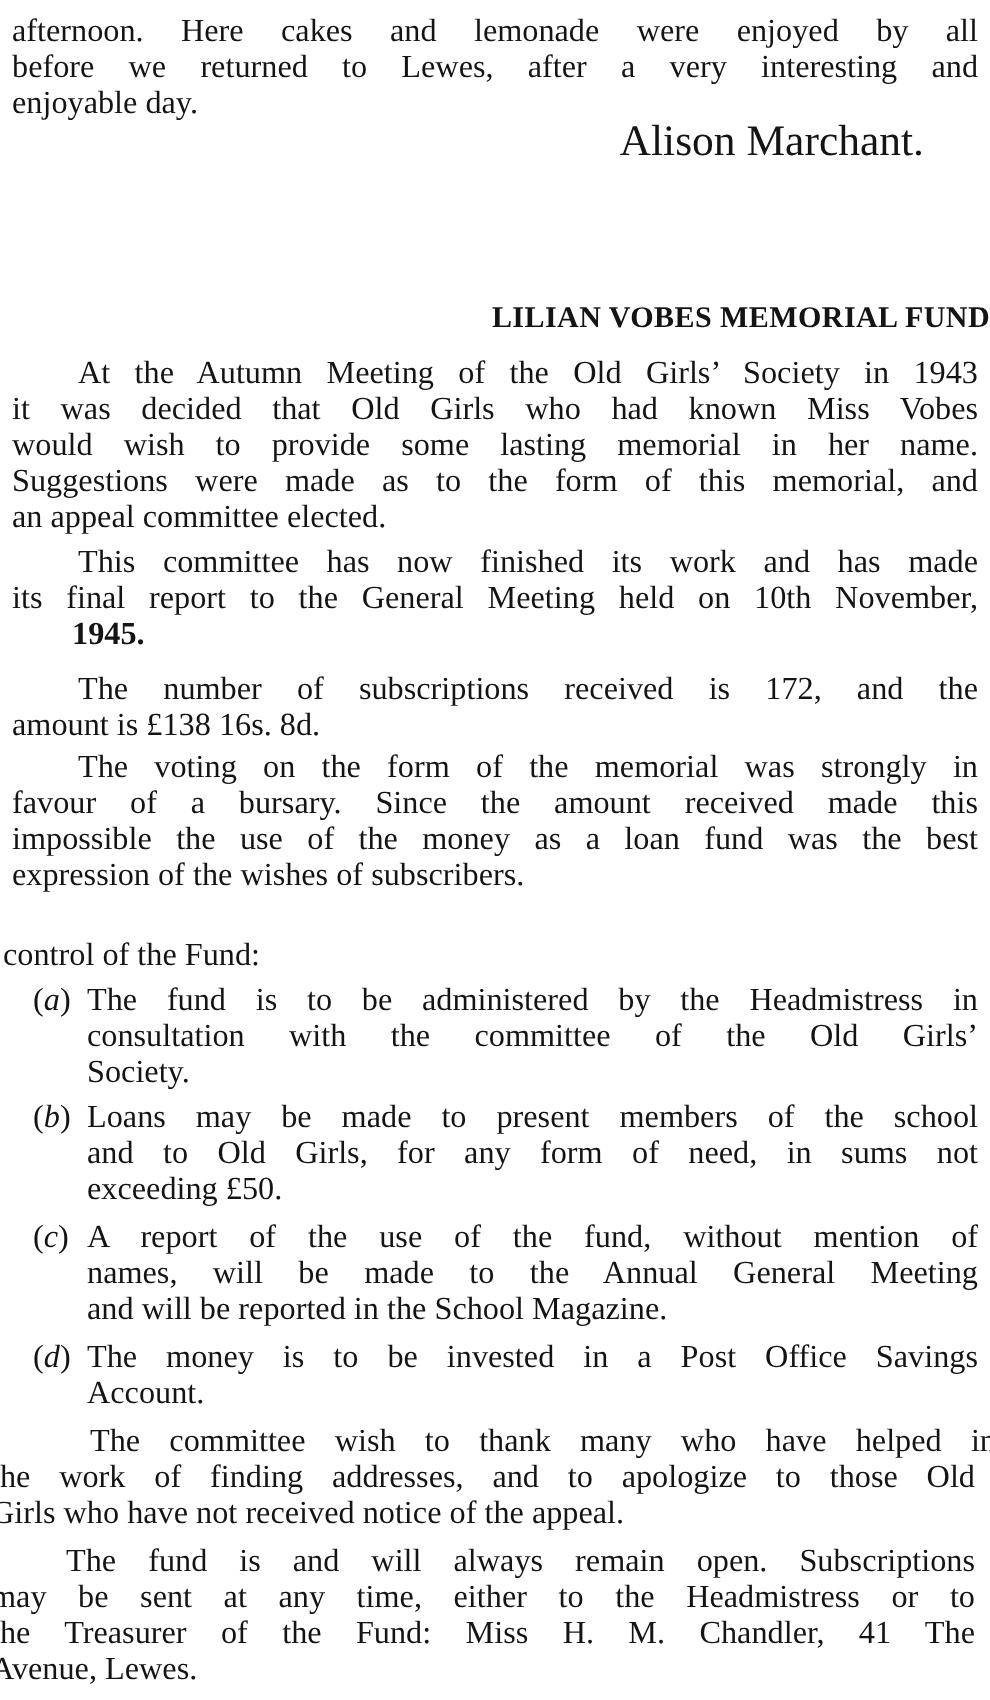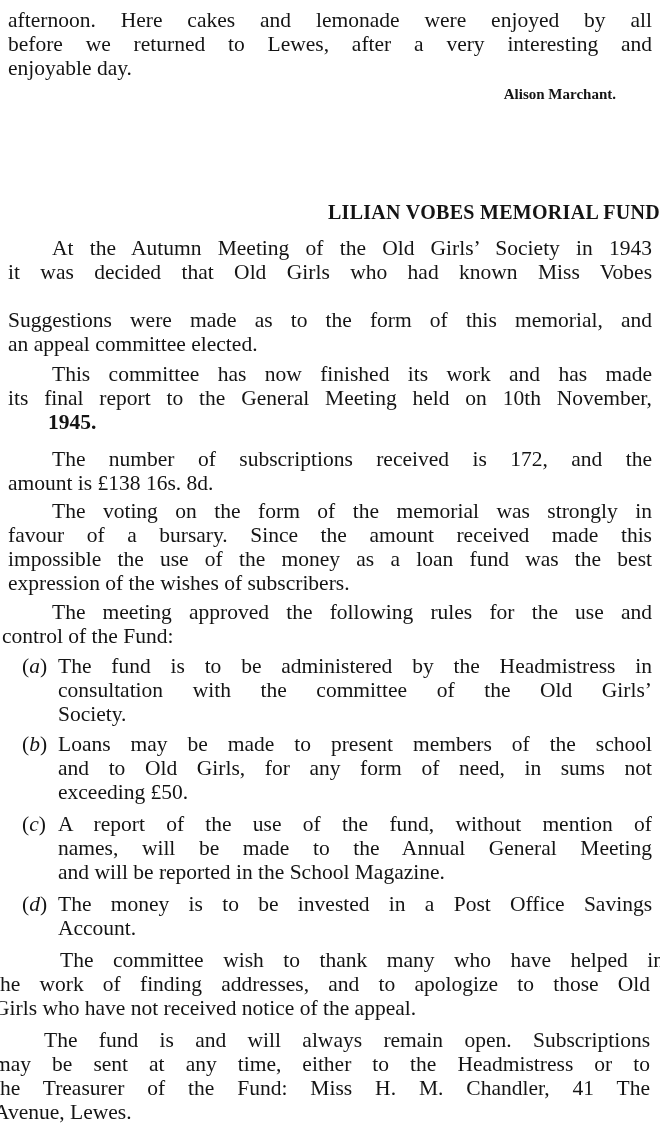--- a/index.html
+++ b/index.html
@@ -9,53 +9,53 @@
   .line { position: absolute; left: 8px; width: 644px; font-size: 21.5px; line-height: 24px;
           white-space: nowrap; text-align: justify; text-align-last: justify; }
   .line.last { text-align-last: left; }
   .line.indent { left: 52px; width: 600px; }
   .line.item { left: 58px; width: 594px; }
   .line.itemcont { left: 58px; width: 594px; }
   .marker { position: absolute; left: 22px; font-size: 21.5px; line-height: 24px; font-style: normal; }
   .marker i { font-style: italic; }
   .title { position: absolute; left: 0; width: 660px; top: 200px; text-align: right;
            font-weight: bold; font-size: 20px; letter-spacing: 0.3px; line-height: 24px; }
-  .sig { position: absolute; right: 44px; top: 82px; font-size: 15px; line-height: 24px; font-weight: bold; }
+  .sig { position: absolute; right: 44px; top: 82px; font-size: 29px; line-height: 24px; }
   .cut-left { left: -6px !important; }
 </style>
 </head>
 <body>
 
 <div class="page">
 
   <div class="line" style="top:8px">afternoon.  Here cakes and lemonade were enjoyed by all</div>
   <div class="line" style="top:32px">before we returned to Lewes, after a very interesting and</div>
   <div class="line last" style="top:56px">enjoyable day.</div>
   <div class="sig">Alison Marchant.</div>
 
   <div class="title">LILIAN VOBES MEMORIAL FUND</div>
 
   <div class="line indent" style="top:236px">At the Autumn Meeting of the Old Girls’ Society in 1943</div>
   <div class="line" style="top:260px">it was decided that Old Girls who had known Miss Vobes</div>
+  <div class="line" style="top:284px">would wish to provide some lasting memorial in her name.</div>
   <div class="line" style="top:308px">Suggestions were made as to the form of this memorial, and</div>
   <div class="line last" style="top:332px">an appeal committee elected.</div>
 
   <div class="line indent" style="top:362px">This committee has now finished its work and has made</div>
   <div class="line" style="top:386px">its final report to the General Meeting held on 10th November,</div>
   <div class="line last" style="top:410px; font-weight:bold;margin-left:40px;">1945.</div>
 
   <div class="line indent" style="top:447px">The number of subscriptions received is 172, and the</div>
   <div class="line last" style="top:471px">amount is £138 16s. 8d.</div>
 
   <div class="line indent" style="top:499px">The voting on the form of the memorial was strongly in</div>
   <div class="line" style="top:523px">favour of a bursary.  Since the amount received made this</div>
   <div class="line" style="top:547px">impossible the use of the money as a loan fund was the best</div>
   <div class="line last" style="top:571px">expression of the wishes of subscribers.</div>
 
-  <div class="line indent" style="top:600px">The meeting approved the following rules for the use and</div>
   <div class="line last" style="top:624px; left:2px;">control of the Fund:</div>
 
   <div class="marker" style="top:654px">(<i>a</i>)</div>
   <div class="line item" style="top:654px">The fund is to be administered by the Headmistress in</div>
   <div class="line itemcont" style="top:678px">consultation with the committee of the Old Girls’</div>
   <div class="line itemcont last" style="top:702px">Society.</div>
 
   <div class="marker" style="top:732px">(<i>b</i>)</div>
   <div class="line item" style="top:732px">Loans may be made to present members of the school</div>
   <div class="line itemcont" style="top:756px">and to Old Girls, for any form of need, in sums not</div>

